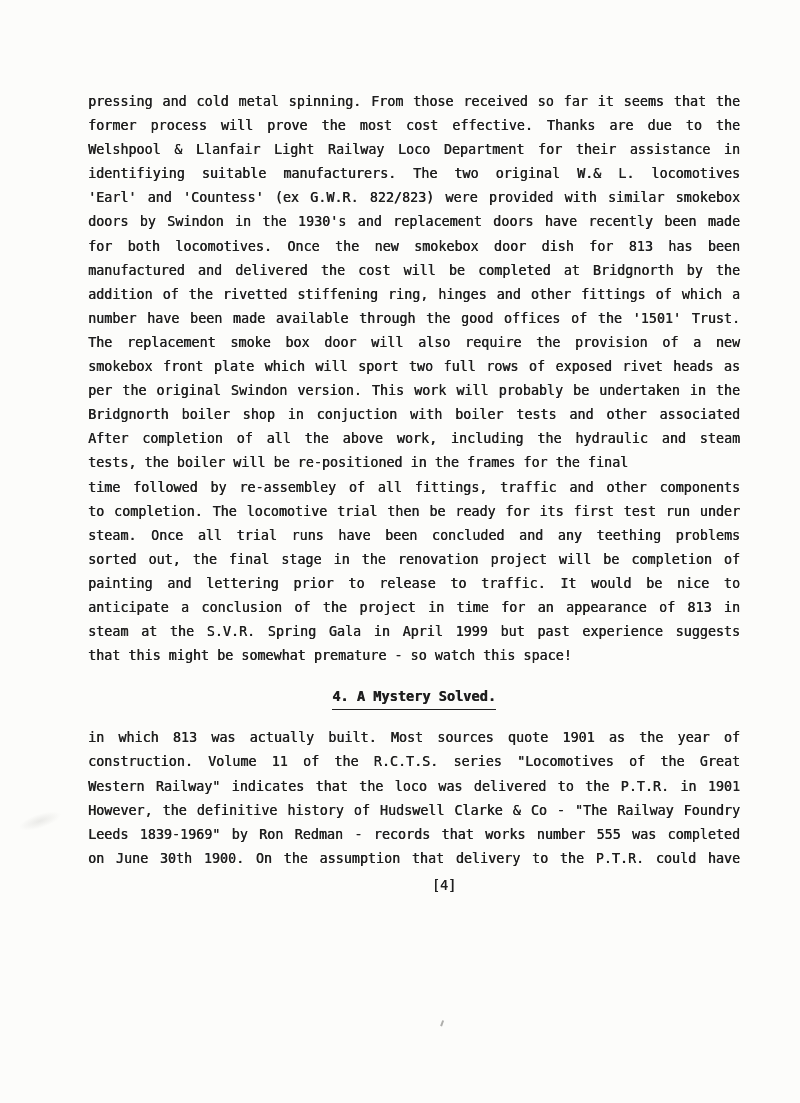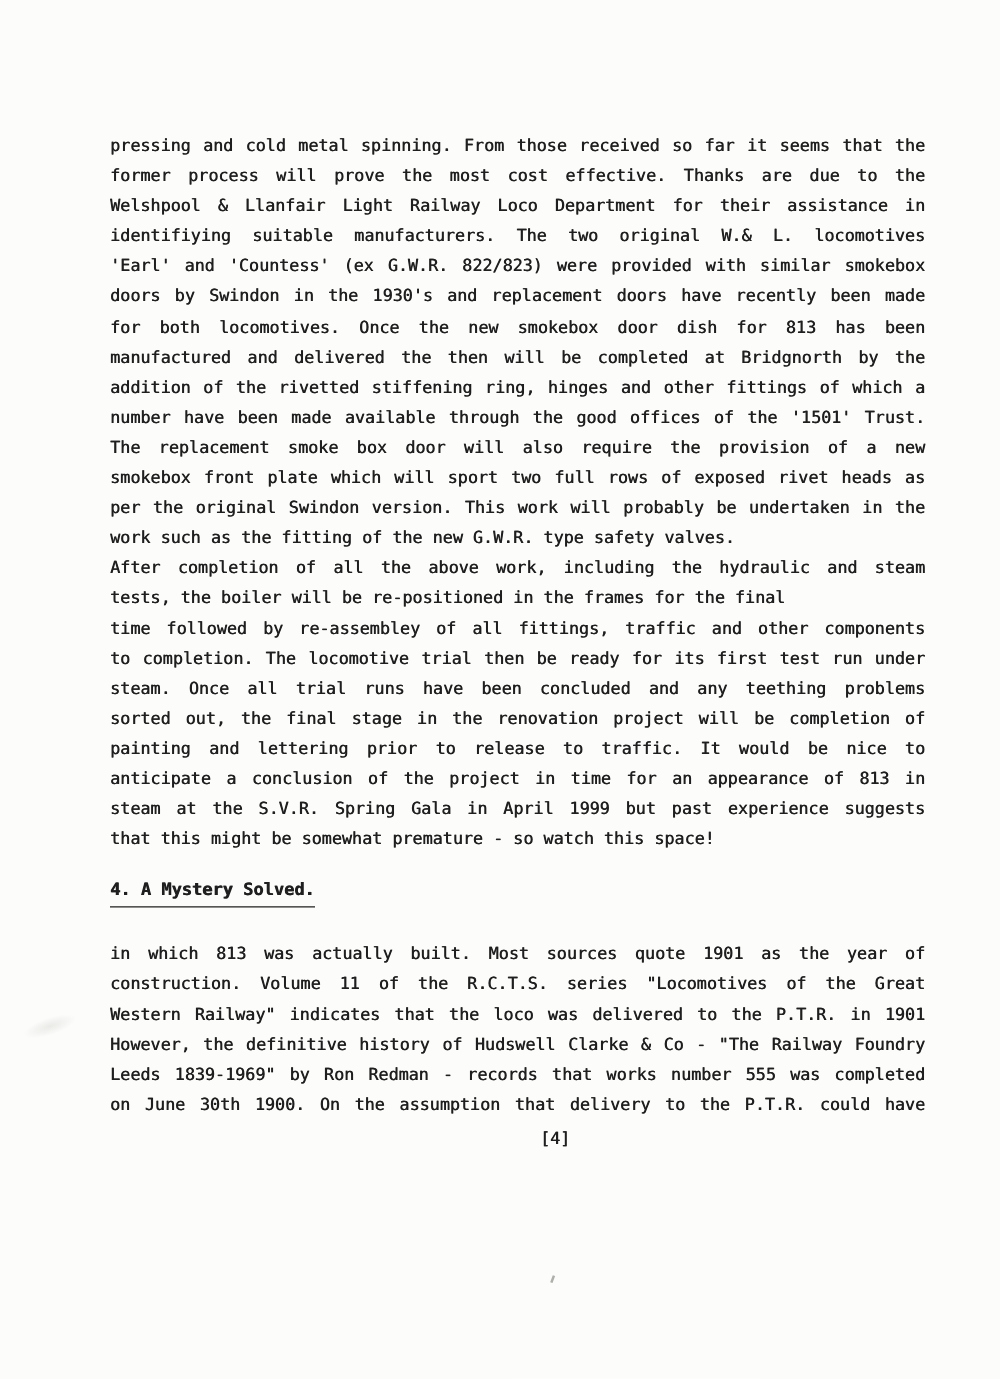--- a/index.html
+++ b/index.html
@@ -8,38 +8,38 @@
     width: 800px;
     height: 1103px;
     background: #fcfcfa;
     overflow: hidden;
     font-family: "DejaVu Sans Mono", monospace;
     color: #1f1f1f;
   }
   .textcol {
     position: absolute;
     left: 88px;
-    top: 106px;
+    top: 90px;
     width: 652px;
   }
   .para { margin: 0; padding: 0; }
   .line {
     font-size: 13.4px;
     line-height: 24.1px;
     text-align: justify;
     text-align-last: justify;
     white-space: normal;
     text-shadow: 0.4px 0 0 currentColor;
   }
   .line.short {
     text-align-last: left;
   }
   .heading {
-    margin: 16px 0 26px 0;
-    text-align: left;
+    margin: 16px 0 16px 0;
+    text-align: center;
     font-size: 13.6px;
     line-height: 24.1px;
     font-weight: bold;
   }
   .heading-text {
     display: inline-block;
     border-bottom: 1.6px solid #1f1f1f;
     padding-bottom: 1px;
     text-shadow: 0.5px 0 0 currentColor;
   }
@@ -72,27 +72,27 @@
   <div class="textcol">
 
     <div class="para">
         <div class="line">pressing and cold metal spinning. From those received so far it seems that the</div>
         <div class="line">former process will prove the most cost effective. Thanks are due to the</div>
         <div class="line">Welshpool &amp; Llanfair Light Railway Loco Department for their assistance in</div>
         <div class="line">identifiying suitable manufacturers. The two original W.&amp; L. locomotives</div>
         <div class="line">'Earl' and 'Countess' (ex G.W.R. 822/823) were provided with similar smokebox</div>
         <div class="line">doors by Swindon in the 1930's and replacement doors have recently been made</div>
         <div class="line">for both locomotives. Once the new smokebox door dish for 813 has been</div>
-        <div class="line">manufactured and delivered the then will be completed at Bridgnorth by the</div>
+        <div class="line">manufactured and delivered the cost will be completed at Bridgnorth by the</div>
         <div class="line">addition of the rivetted stiffening ring, hinges and other fittings of which a</div>
         <div class="line">number have been made available through the good offices of the '1501' Trust.</div>
         <div class="line">The replacement smoke box door will also require the provision of a new</div>
         <div class="line">smokebox front plate which will sport two full rows of exposed rivet heads as</div>
         <div class="line">per the original Swindon version. This work will probably be undertaken in the</div>
-        <div class="line short">work such as the fitting of the new G.W.R. type safety valves.</div>
+        <div class="line">Bridgnorth boiler shop in conjuction with boiler tests and other associated</div>
         <div class="line">After completion of all the above work, including the hydraulic and steam</div>
         <div class="line short">tests, the boiler will be re-positioned in the frames for the final</div>
         <div class="line">time followed by re-assembley of all fittings, traffic and other components</div>
         <div class="line">to completion. The locomotive trial then be ready for its first test run under</div>
         <div class="line">steam. Once all trial runs have been concluded and any teething problems</div>
         <div class="line">sorted out, the final stage in the renovation project will be completion of</div>
         <div class="line">painting and lettering prior to release to traffic. It would be nice to</div>
         <div class="line">anticipate a conclusion of the project in time for an appearance of 813 in</div>
         <div class="line">steam at the S.V.R. Spring Gala in April 1999 but past experience suggests</div>
         <div class="line short">that this might be somewhat premature - so watch this space!</div>

